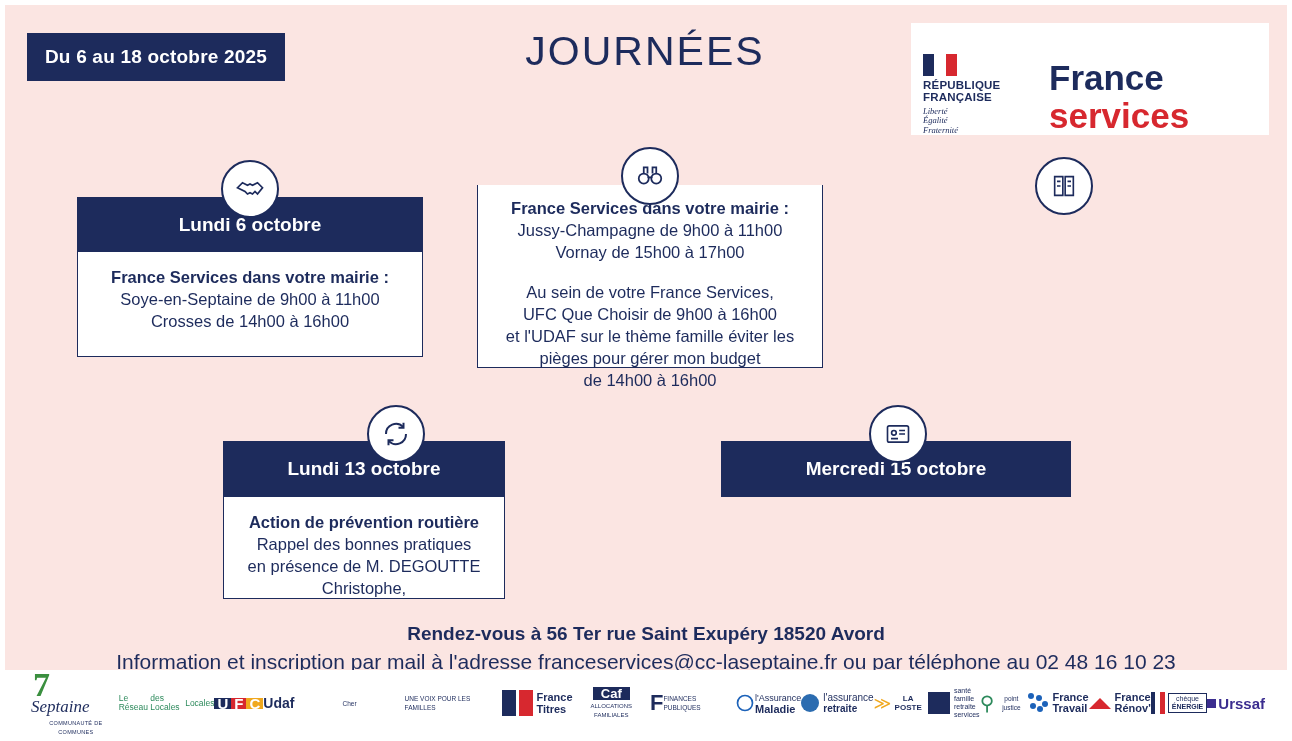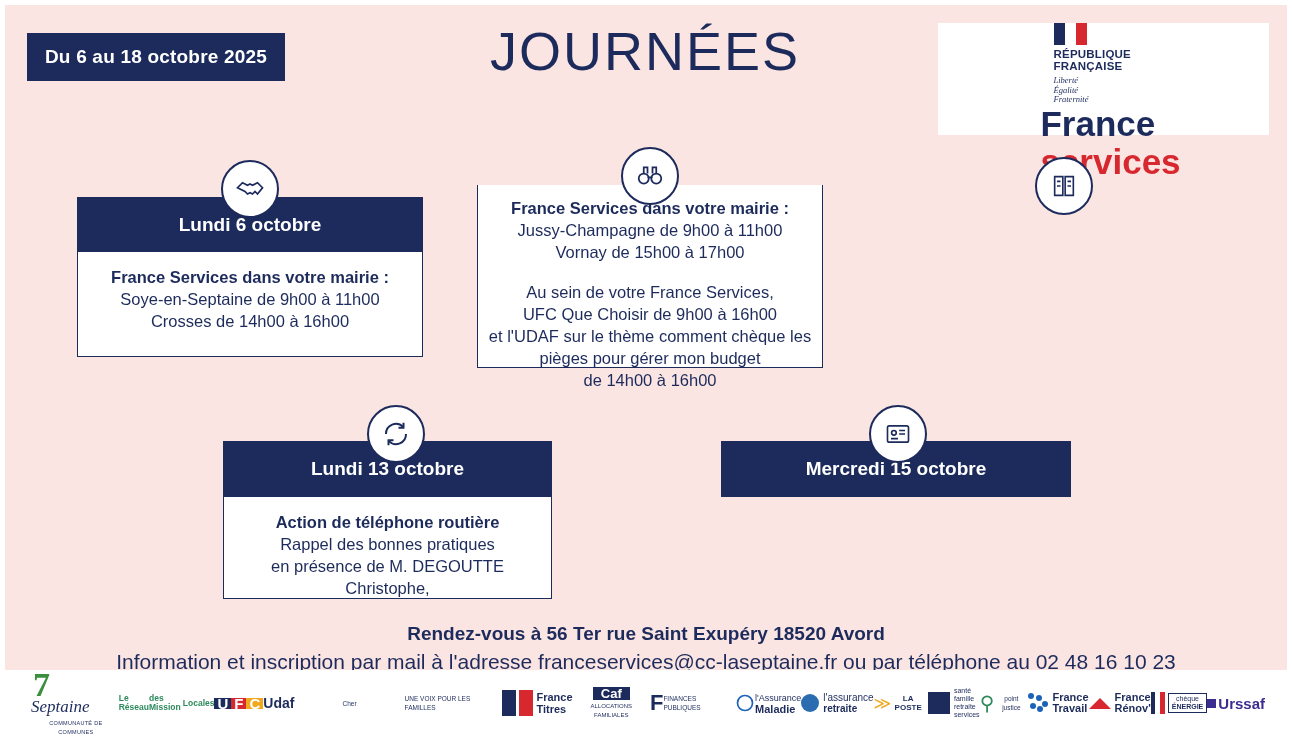--- a/index.html
+++ b/index.html
@@ -39,42 +39,41 @@
   }
   .title-block {
     position: absolute;
     left: 330px;
     top: 22px;
     width: 620px;
     text-align: center;
     color: #1d2b5c;
   }
   .title-line1 {
-    font-size: 54px;
+    font-size: 41px;
     letter-spacing: 2px;
     font-weight: 400;
     line-height: 48px;
   }
   .title-line2 {
     font-size: 46px;
     font-weight: bold;
     line-height: 54px;
     margin-top: 2px;
   }
   
   .logo-fs {
     position: absolute;
     right: 18px;
     top: 18px;
-    width: 331px;
+    width: 358px;
     height: 112px;
     background: #ffffff;
     display: flex;
-    align-items: center;
-    flex-direction: column;
+    align-items: flex-end;
   }
   .marianne {
     width: 112px;
     padding-left: 12px;
     color: #1d2b5c;
     font-size: 11px;
     line-height: 11px;
   }
   .marianne .flag {
     display: flex;
@@ -207,21 +206,21 @@
   .sept .word {
     position: absolute; left: 4px; top: 22px;
     font-family: "Liberation Serif", serif;
     font-style: italic; font-size: 17px; color: #1d2b5c;
   }
   .sept .sub {
     position: absolute; left: 6px; top: 39px;
     font-size: 5.5px; color: #1d2b5c; letter-spacing: .3px;
   }
   .miss { width: 96px; text-align: left; font-size: 8.5px; }
-  .miss .g { color: #2d8a5c; font-weight: bold; }
+  .miss .g { color: #2d8a5c; font-weight: normal; }
   .ufc {
     display: flex; align-items: center;
   }
   .ufc .u { background: #1d2b5c; color: #fff; font-weight: bold; font-size: 15px; padding: 1px 3px; }
   .ufc .f { background: #d7282f; color: #fff; font-weight: bold; font-size: 15px; padding: 1px 3px; }
   .ufc .c { background: #f0a81e; color: #fff; font-weight: bold; font-size: 15px; padding: 1px 3px; }
   .udaf { text-align: left; gap: 48px; }
   .udaf .t { font-size: 14px; font-weight: bold; color: #1d2b5c; }
   .udaf .s { font-size: 6.5px; color: #1d2b5c; }
   .ftitres { display: flex; align-items: center; }
@@ -336,31 +335,31 @@
   </div>
 
   <div class="card" style="left:472px;top:180px;width:346px;">
     <div class="body" style="height:183px;padding-top:12px;">
       <span class="b">France Services dans votre mairie :</span>
       <span>Jussy-Champagne de 9h00 à 11h00</span><br>
       <span>Vornay de 15h00 à 17h00</span>
       <span class="gap"></span>
       <span>Au sein de votre France Services,</span><br>
       <span>UFC Que Choisir de 9h00 à 16h00</span><br>
-      <span>et l'UDAF sur le thème comment chèque les</span><br>
+      <span>et l'UDAF sur le thème famille éviter les</span><br>
       <span>pièges pour gérer mon budget</span><br>
       <span>de 14h00 à 16h00</span>
     </div>
   </div>
 
 
-  <div class="card" style="left:218px;top:436px;width:329px;">
+  <div class="card" style="left:218px;top:436px;width:282px;">
     <div class="head" style="height:56px;">Lundi 13 octobre</div>
     <div class="body" style="height:102px;">
-      <span class="b">Action de téléphone routière</span>
+      <span class="b">Action de prévention routière</span>
       <span>Rappel des bonnes pratiques</span><br>
       <span>en présence de M. DEGOUTTE Christophe,</span><br>
     </div>
   </div>
 
   <div class="card" style="left:716px;top:436px;width:350px;">
     <div class="head" style="height:56px;">Mercredi 15 octobre</div>
   </div>
 
   <div class="footer-line1">Rendez-vous à 56 Ter rue Saint Exupéry 18520 Avord</div>
@@ -369,21 +368,21 @@
   <div class="logos">
 
     <div class="logo sept">
       <span class="seven">7</span>
       <span class="word">Septaine</span>
       <span class="sub">COMMUNAUTÉ DE COMMUNES</span>
     </div>
 
     <div class="logo miss">
       <div class="g">Le Réseau</div>
-      <div class="g">des Mission</div>
+      <div class="g">des Locales</div>
       <div class="g">Locales</div>
     </div>
 
     <div class="logo ufc">
       <span class="u">U</span>
       <span class="f">F</span>
       <span class="c">C</span>
     </div>
 
     <div class="logo udaf">

